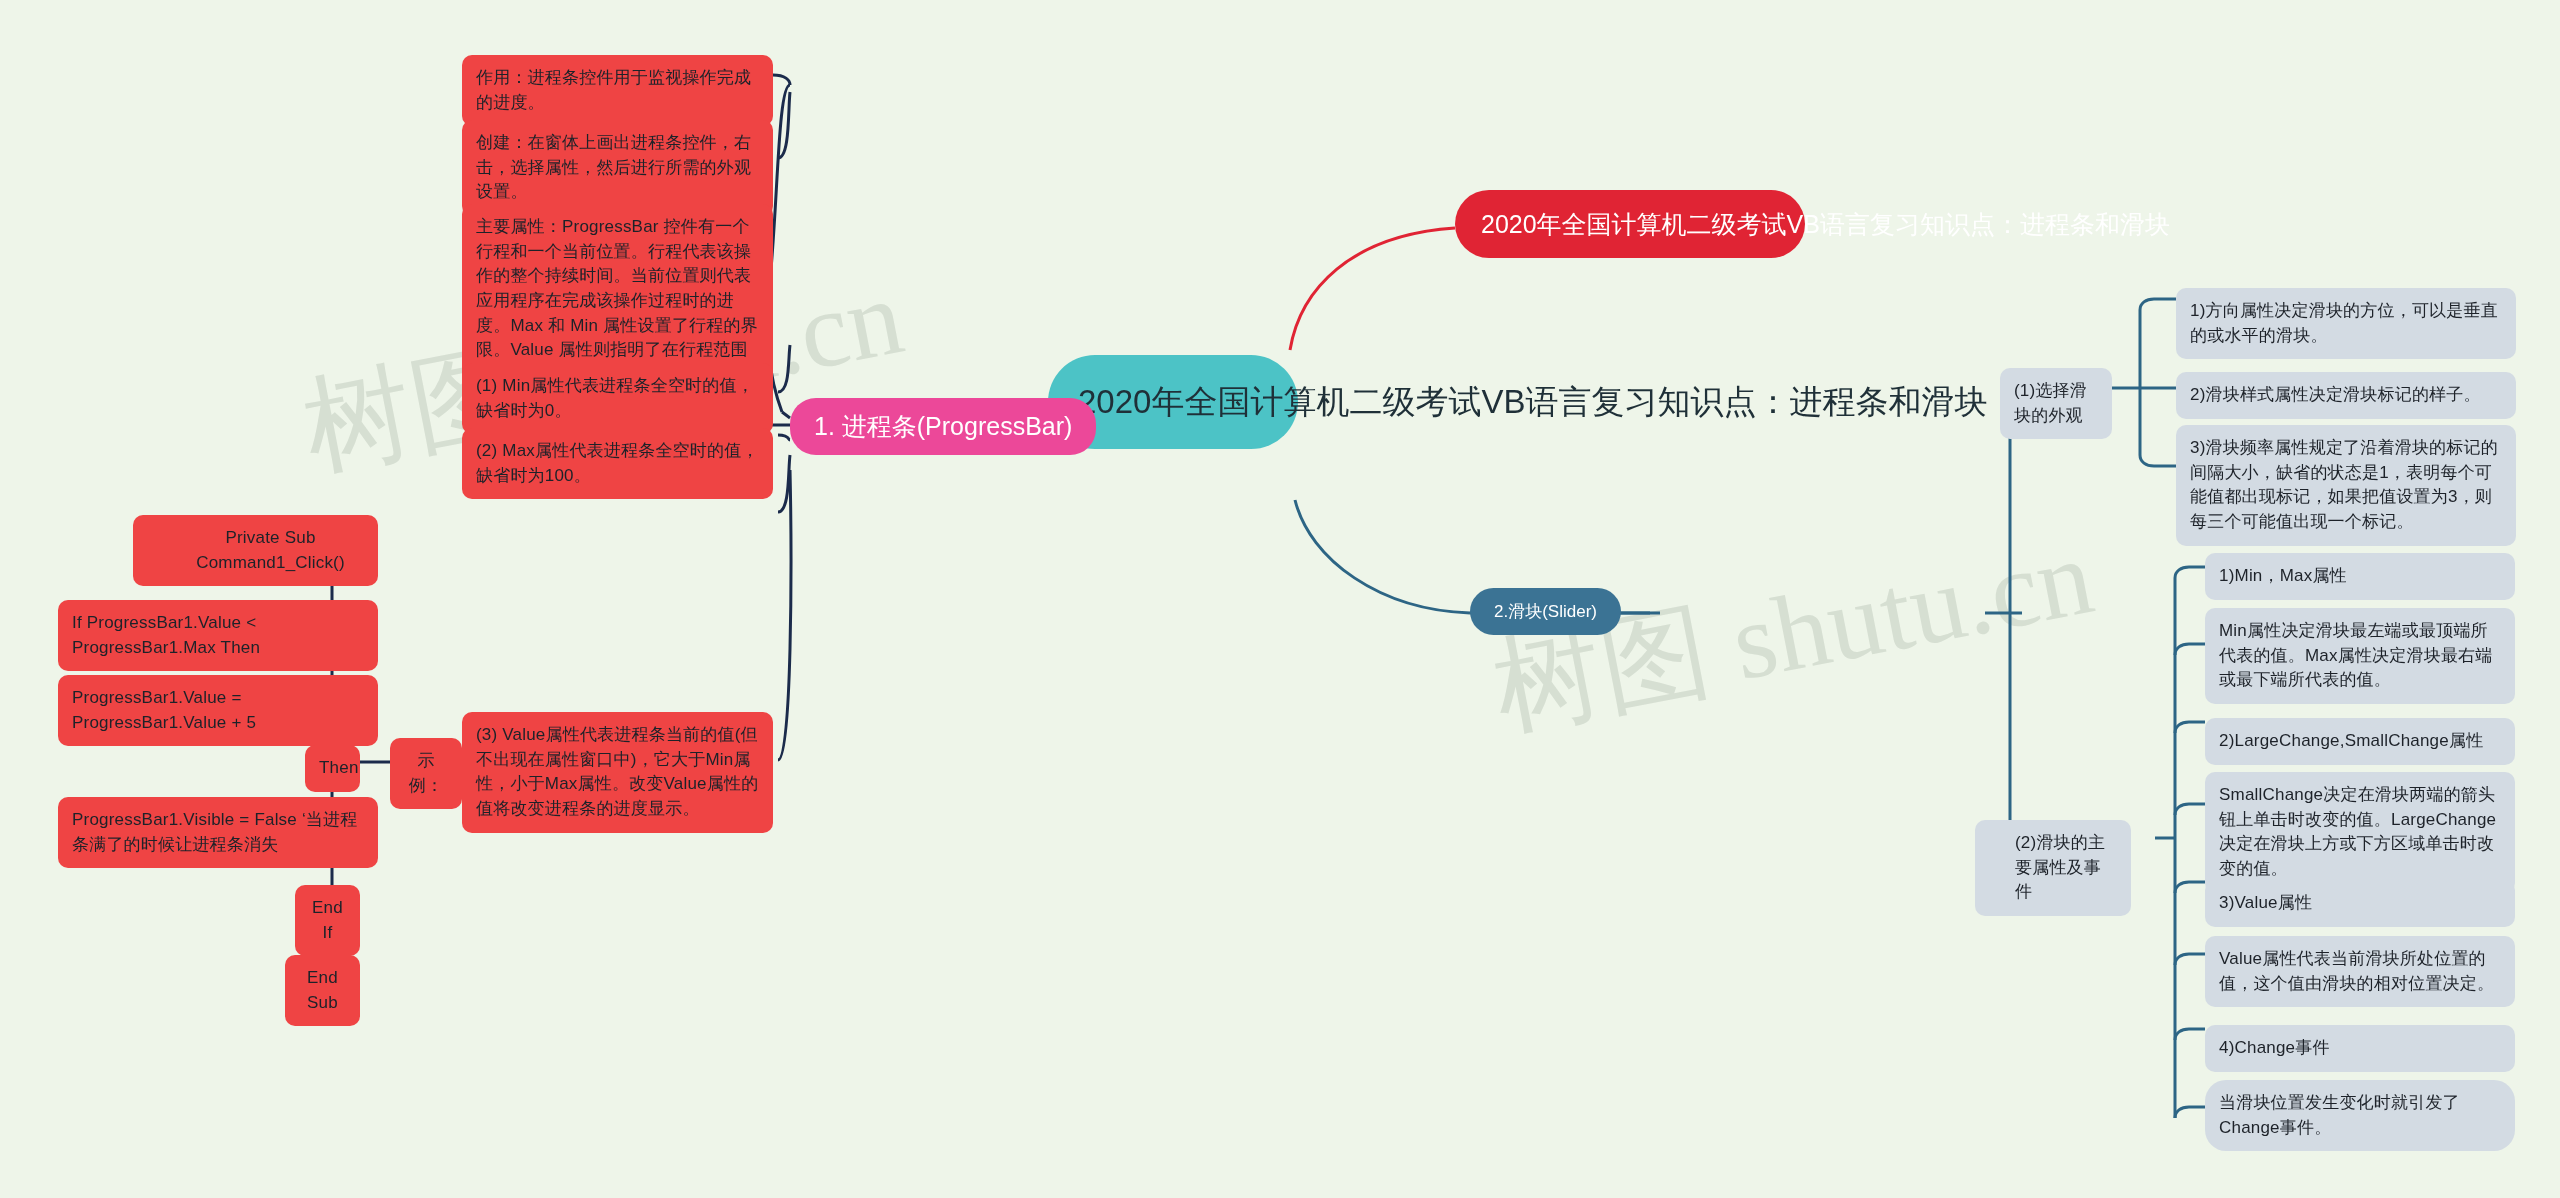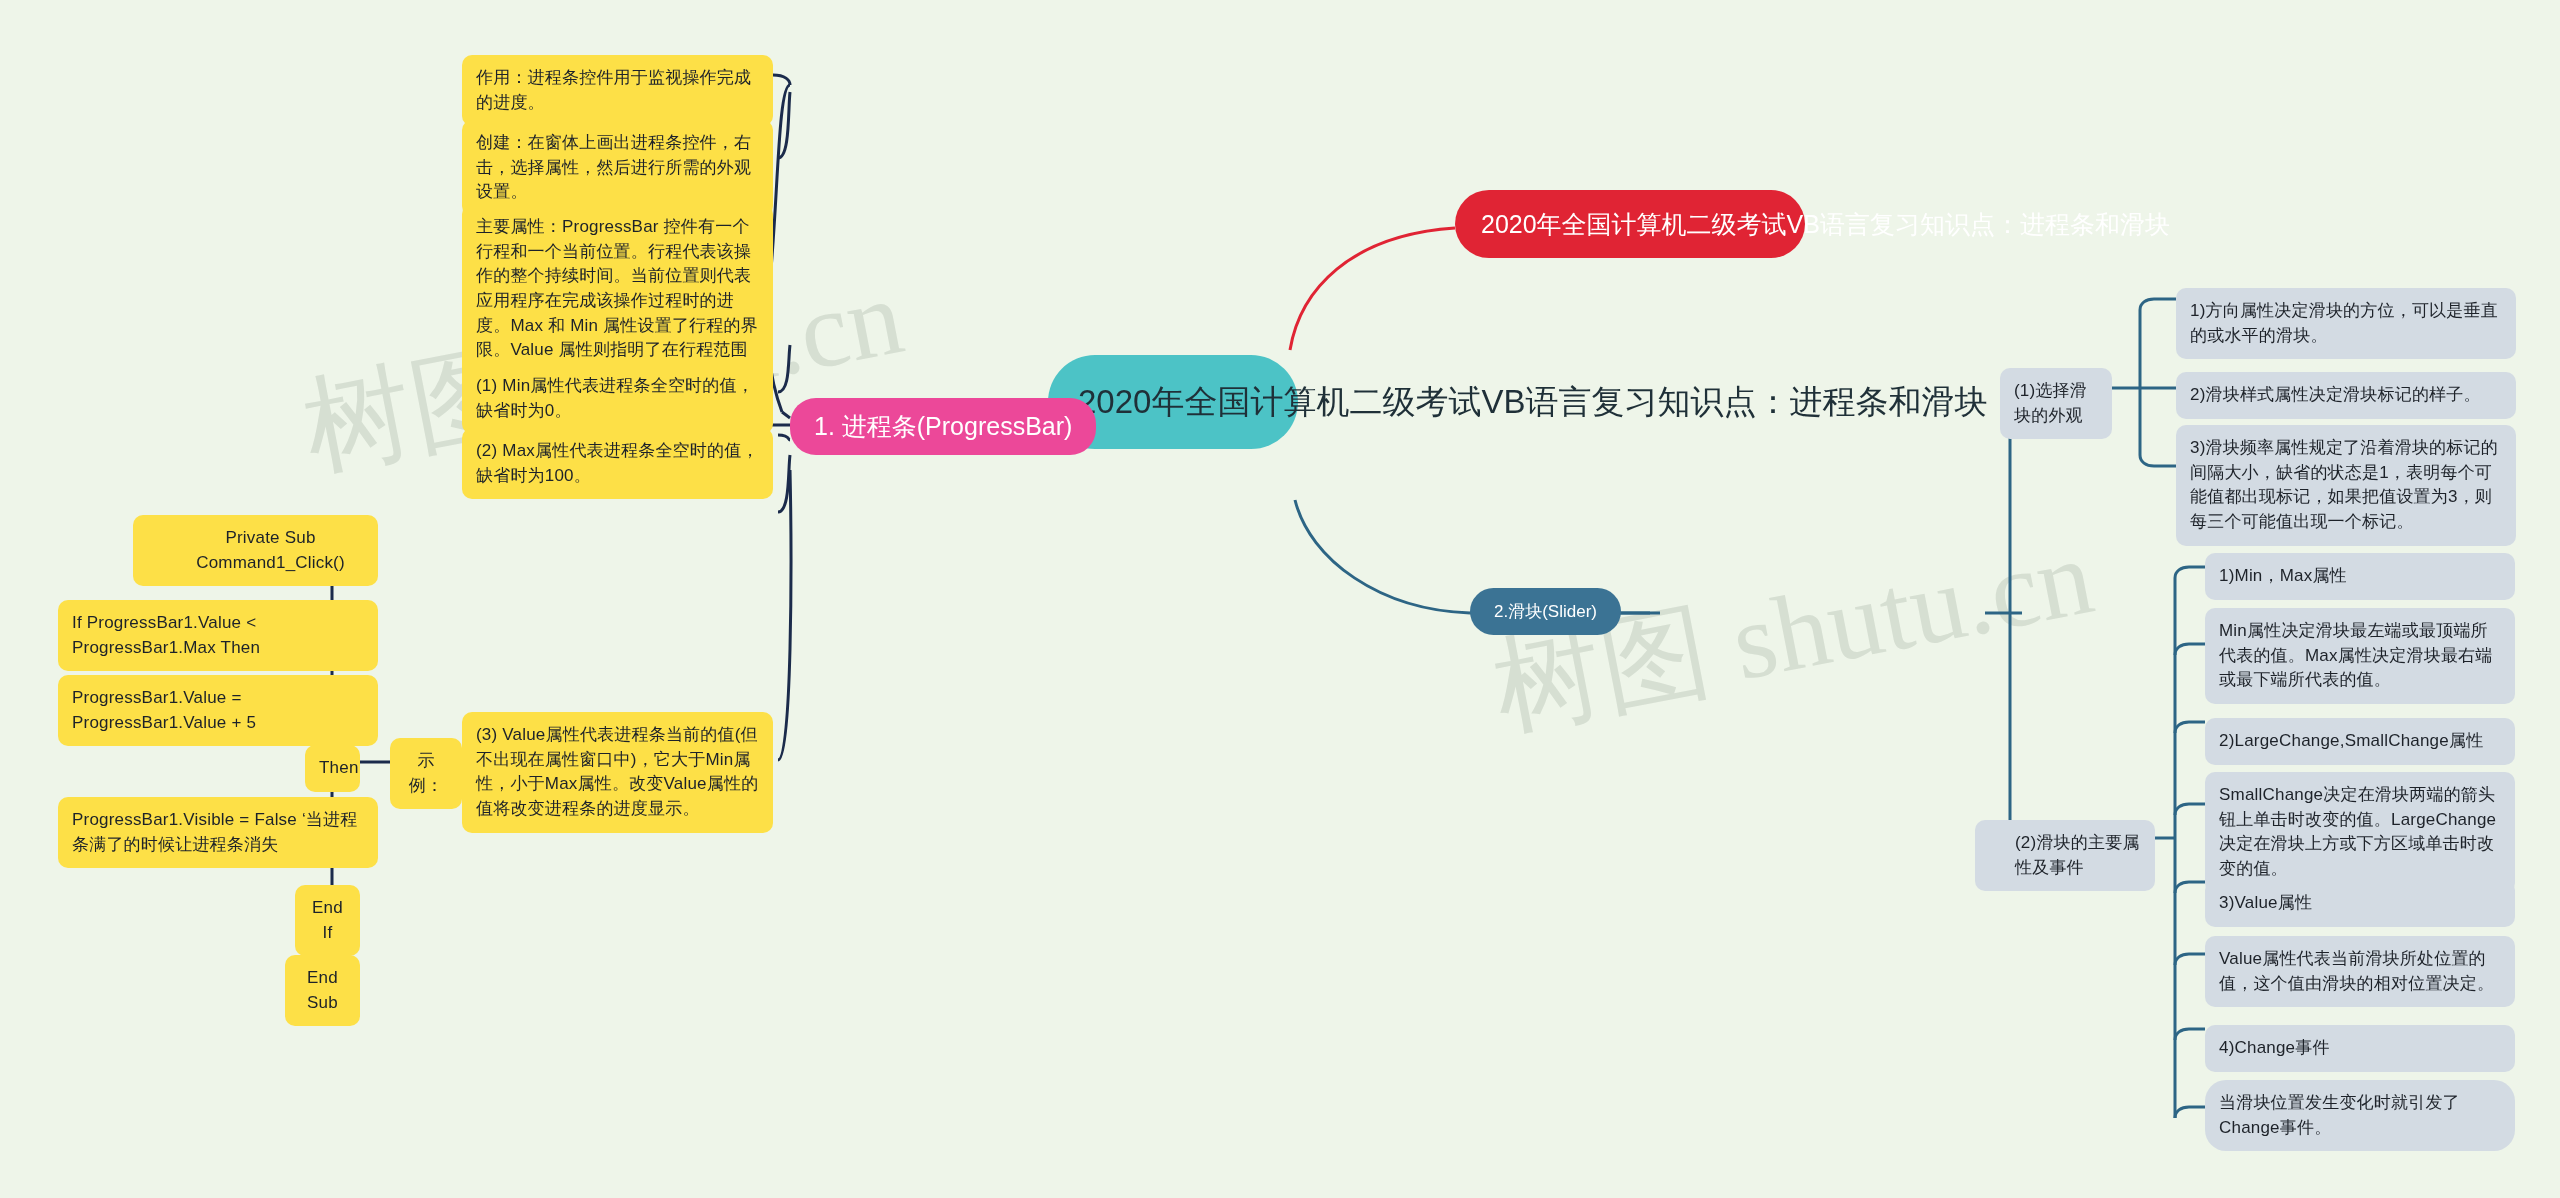--- a/index.html
+++ b/index.html
@@ -10,21 +10,21 @@
     overflow:hidden;
     position:relative;
   }
   #canvas{position:absolute;left:0;top:0;width:2560px;height:1198px;}
   svg.links{position:absolute;left:0;top:0;width:2560px;height:1198px;pointer-events:none;}
 
   .node{position:absolute;box-sizing:border-box;}
 
   
   .box{
-    background:#fde047;
+    background:#ef4444;
     color:#1d2229;
     border-radius:10px;
     padding:11px 14px;
     font-size:17px;
     line-height:1.45;
     letter-spacing:0.2px;
   }
   .box.light{background:#d3dbe3;}
 
   .pill{
@@ -195,21 +195,21 @@
 
 
   <div class="node box light" style="left:2000px;top:368px;width:112px;">(1)选择滑块的外观</div>
 
   <div class="node box light" style="left:2176px;top:288px;width:340px;">1)方向属性决定滑块的方位，可以是垂直的或水平的滑块。</div>
 
   <div class="node box light" style="left:2176px;top:372px;width:340px;">2)滑块样式属性决定滑块标记的样子。</div>
 
   <div class="node box light" style="left:2176px;top:425px;width:340px;">3)滑块频率属性规定了沿着滑块的标记的间隔大小，缺省的状态是1，表明每个可能值都出现标记，如果把值设置为3，则每三个可能值出现一个标记。</div>
 
-  <div class="node box light" style="left:1975px;top:820px;width:180px;padding-left:40px;">(2)滑块的主要属性及事件</div>
+  <div class="node box light" style="left:1975px;top:820px;width:156px;padding-left:40px;">(2)滑块的主要属性及事件</div>
 
   <div class="node box light" style="left:2205px;top:553px;width:310px;">1)Min，Max属性</div>
 
   <div class="node box light" style="left:2205px;top:608px;width:310px;">Min属性决定滑块最左端或最顶端所代表的值。Max属性决定滑块最右端或最下端所代表的值。</div>
 
   <div class="node box light" style="left:2205px;top:718px;width:310px;">2)LargeChange,SmallChange属性</div>
 
   <div class="node box light" style="left:2205px;top:772px;width:310px;">SmallChange决定在滑块两端的箭头钮上单击时改变的值。LargeChange决定在滑块上方或下方区域单击时改变的值。</div>
 
   <div class="node box light" style="left:2205px;top:880px;width:310px;">3)Value属性</div>

